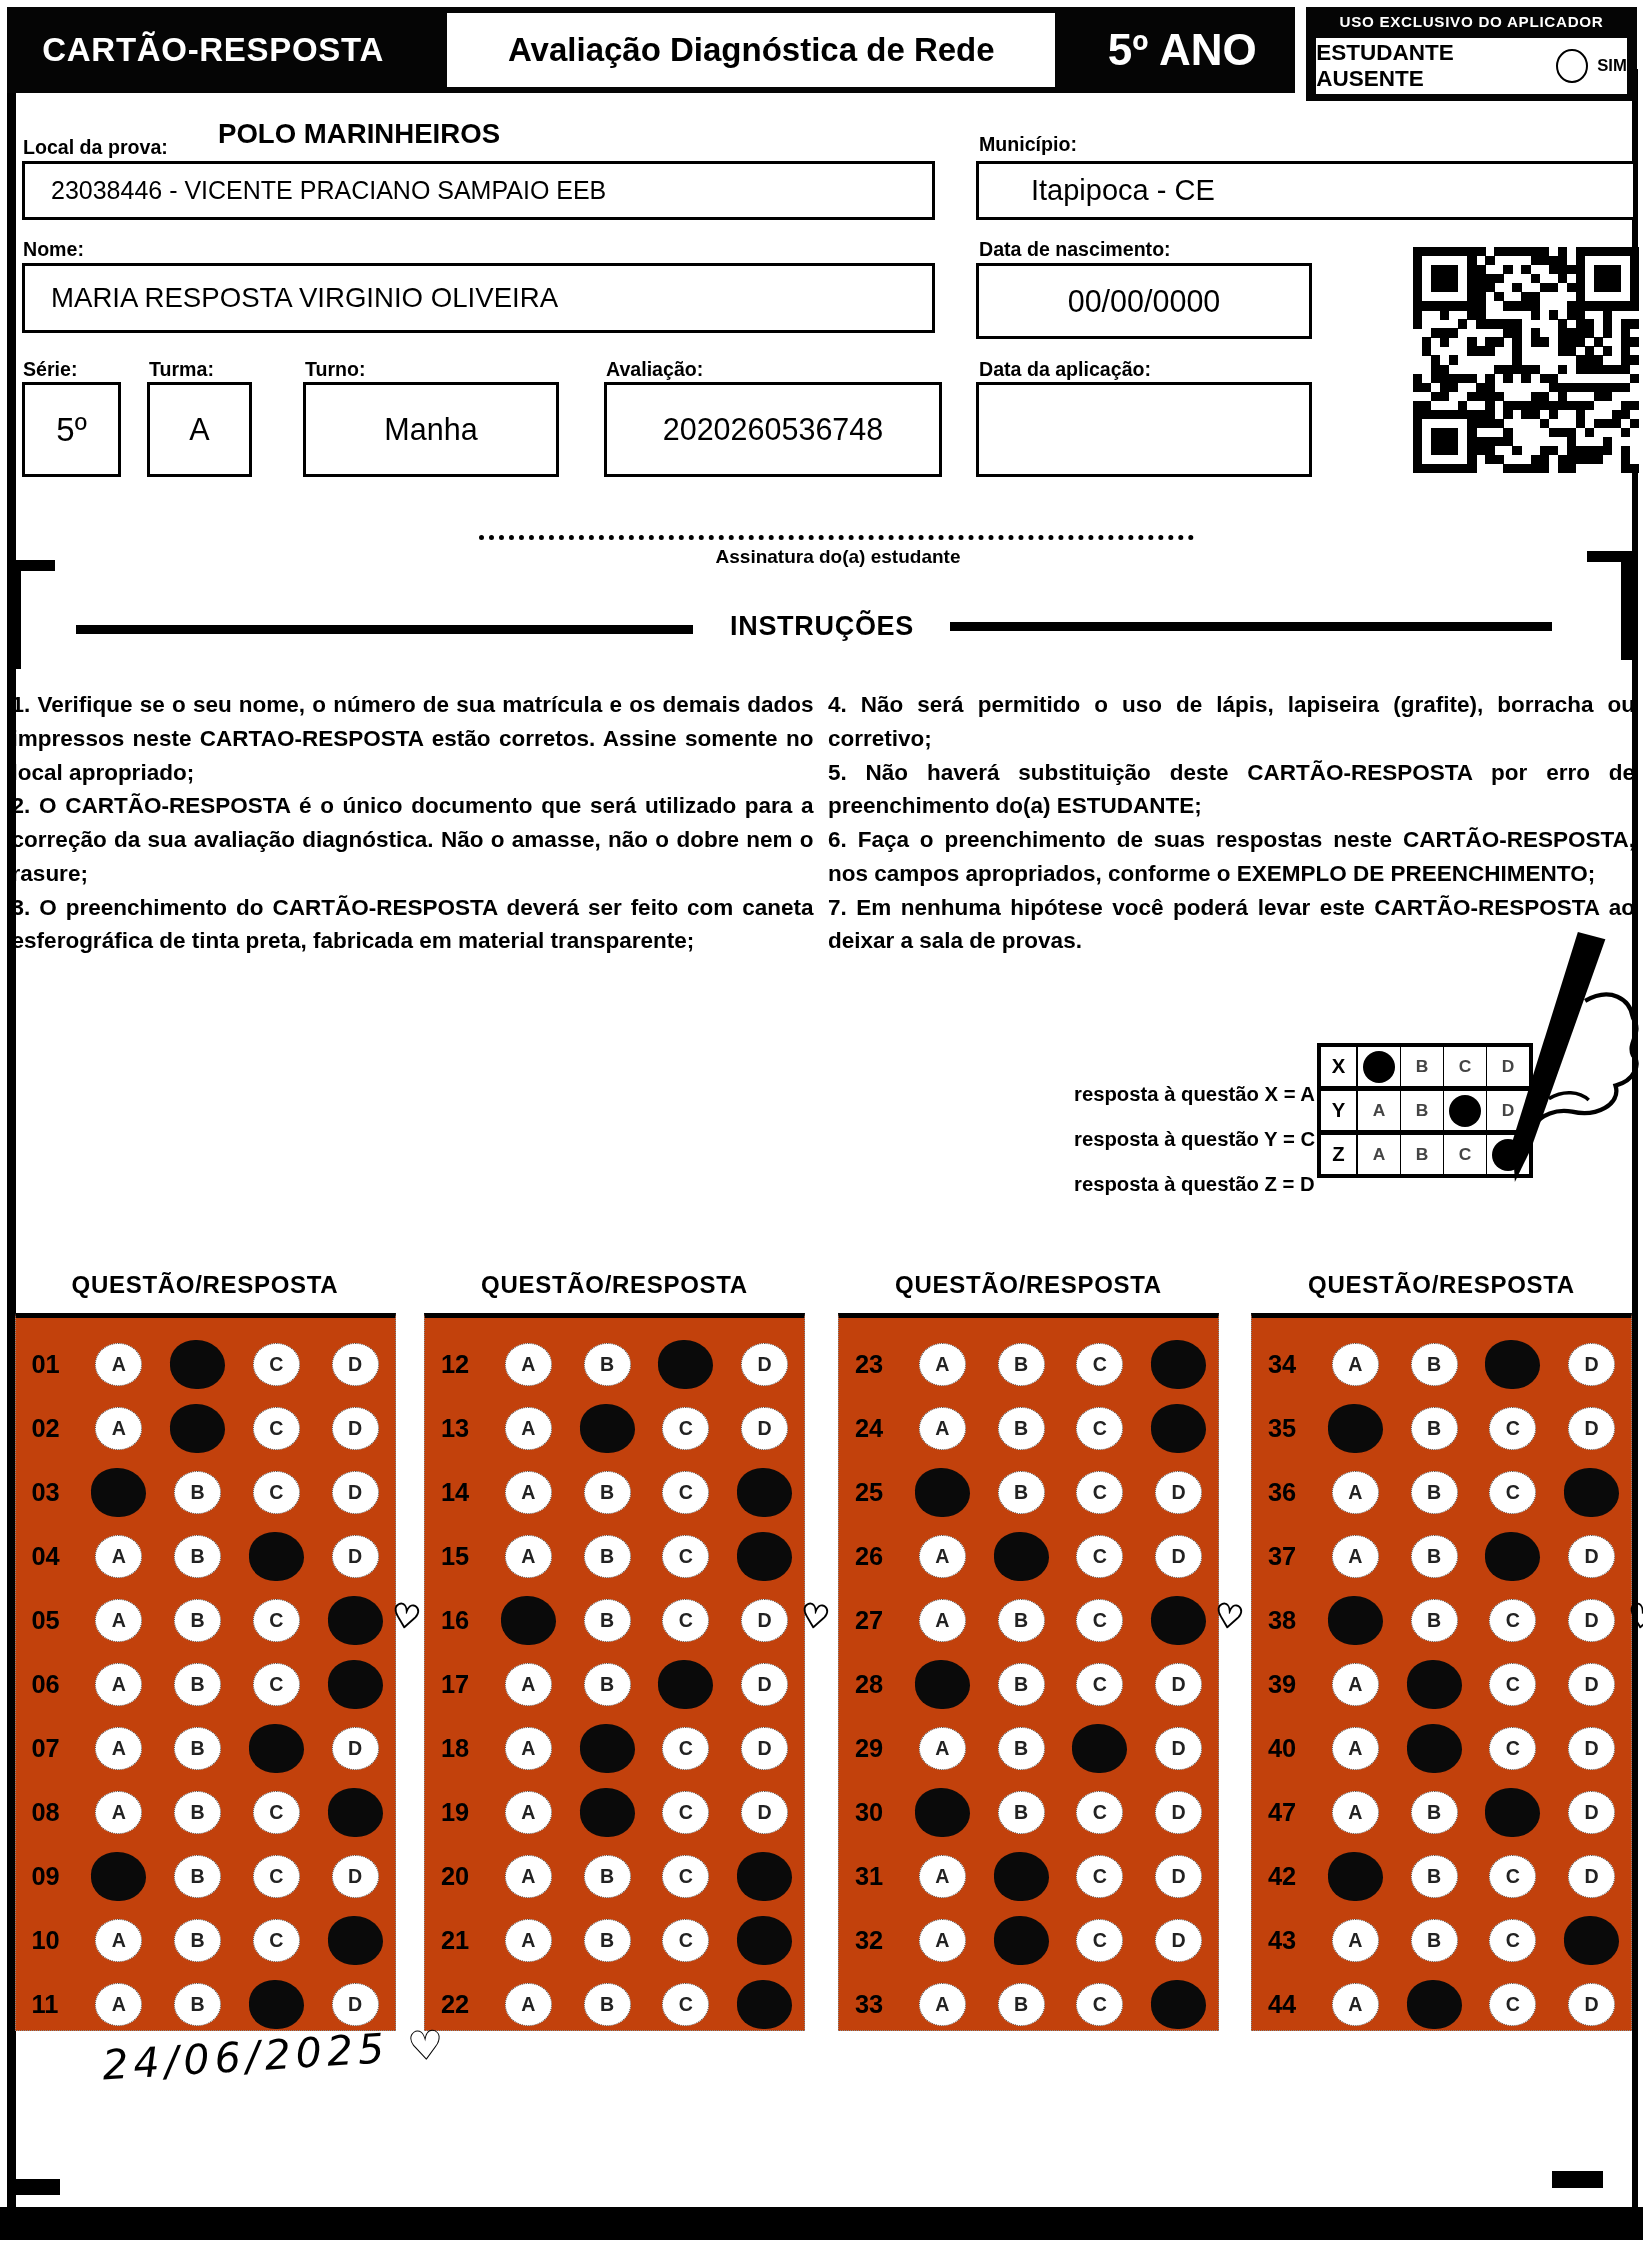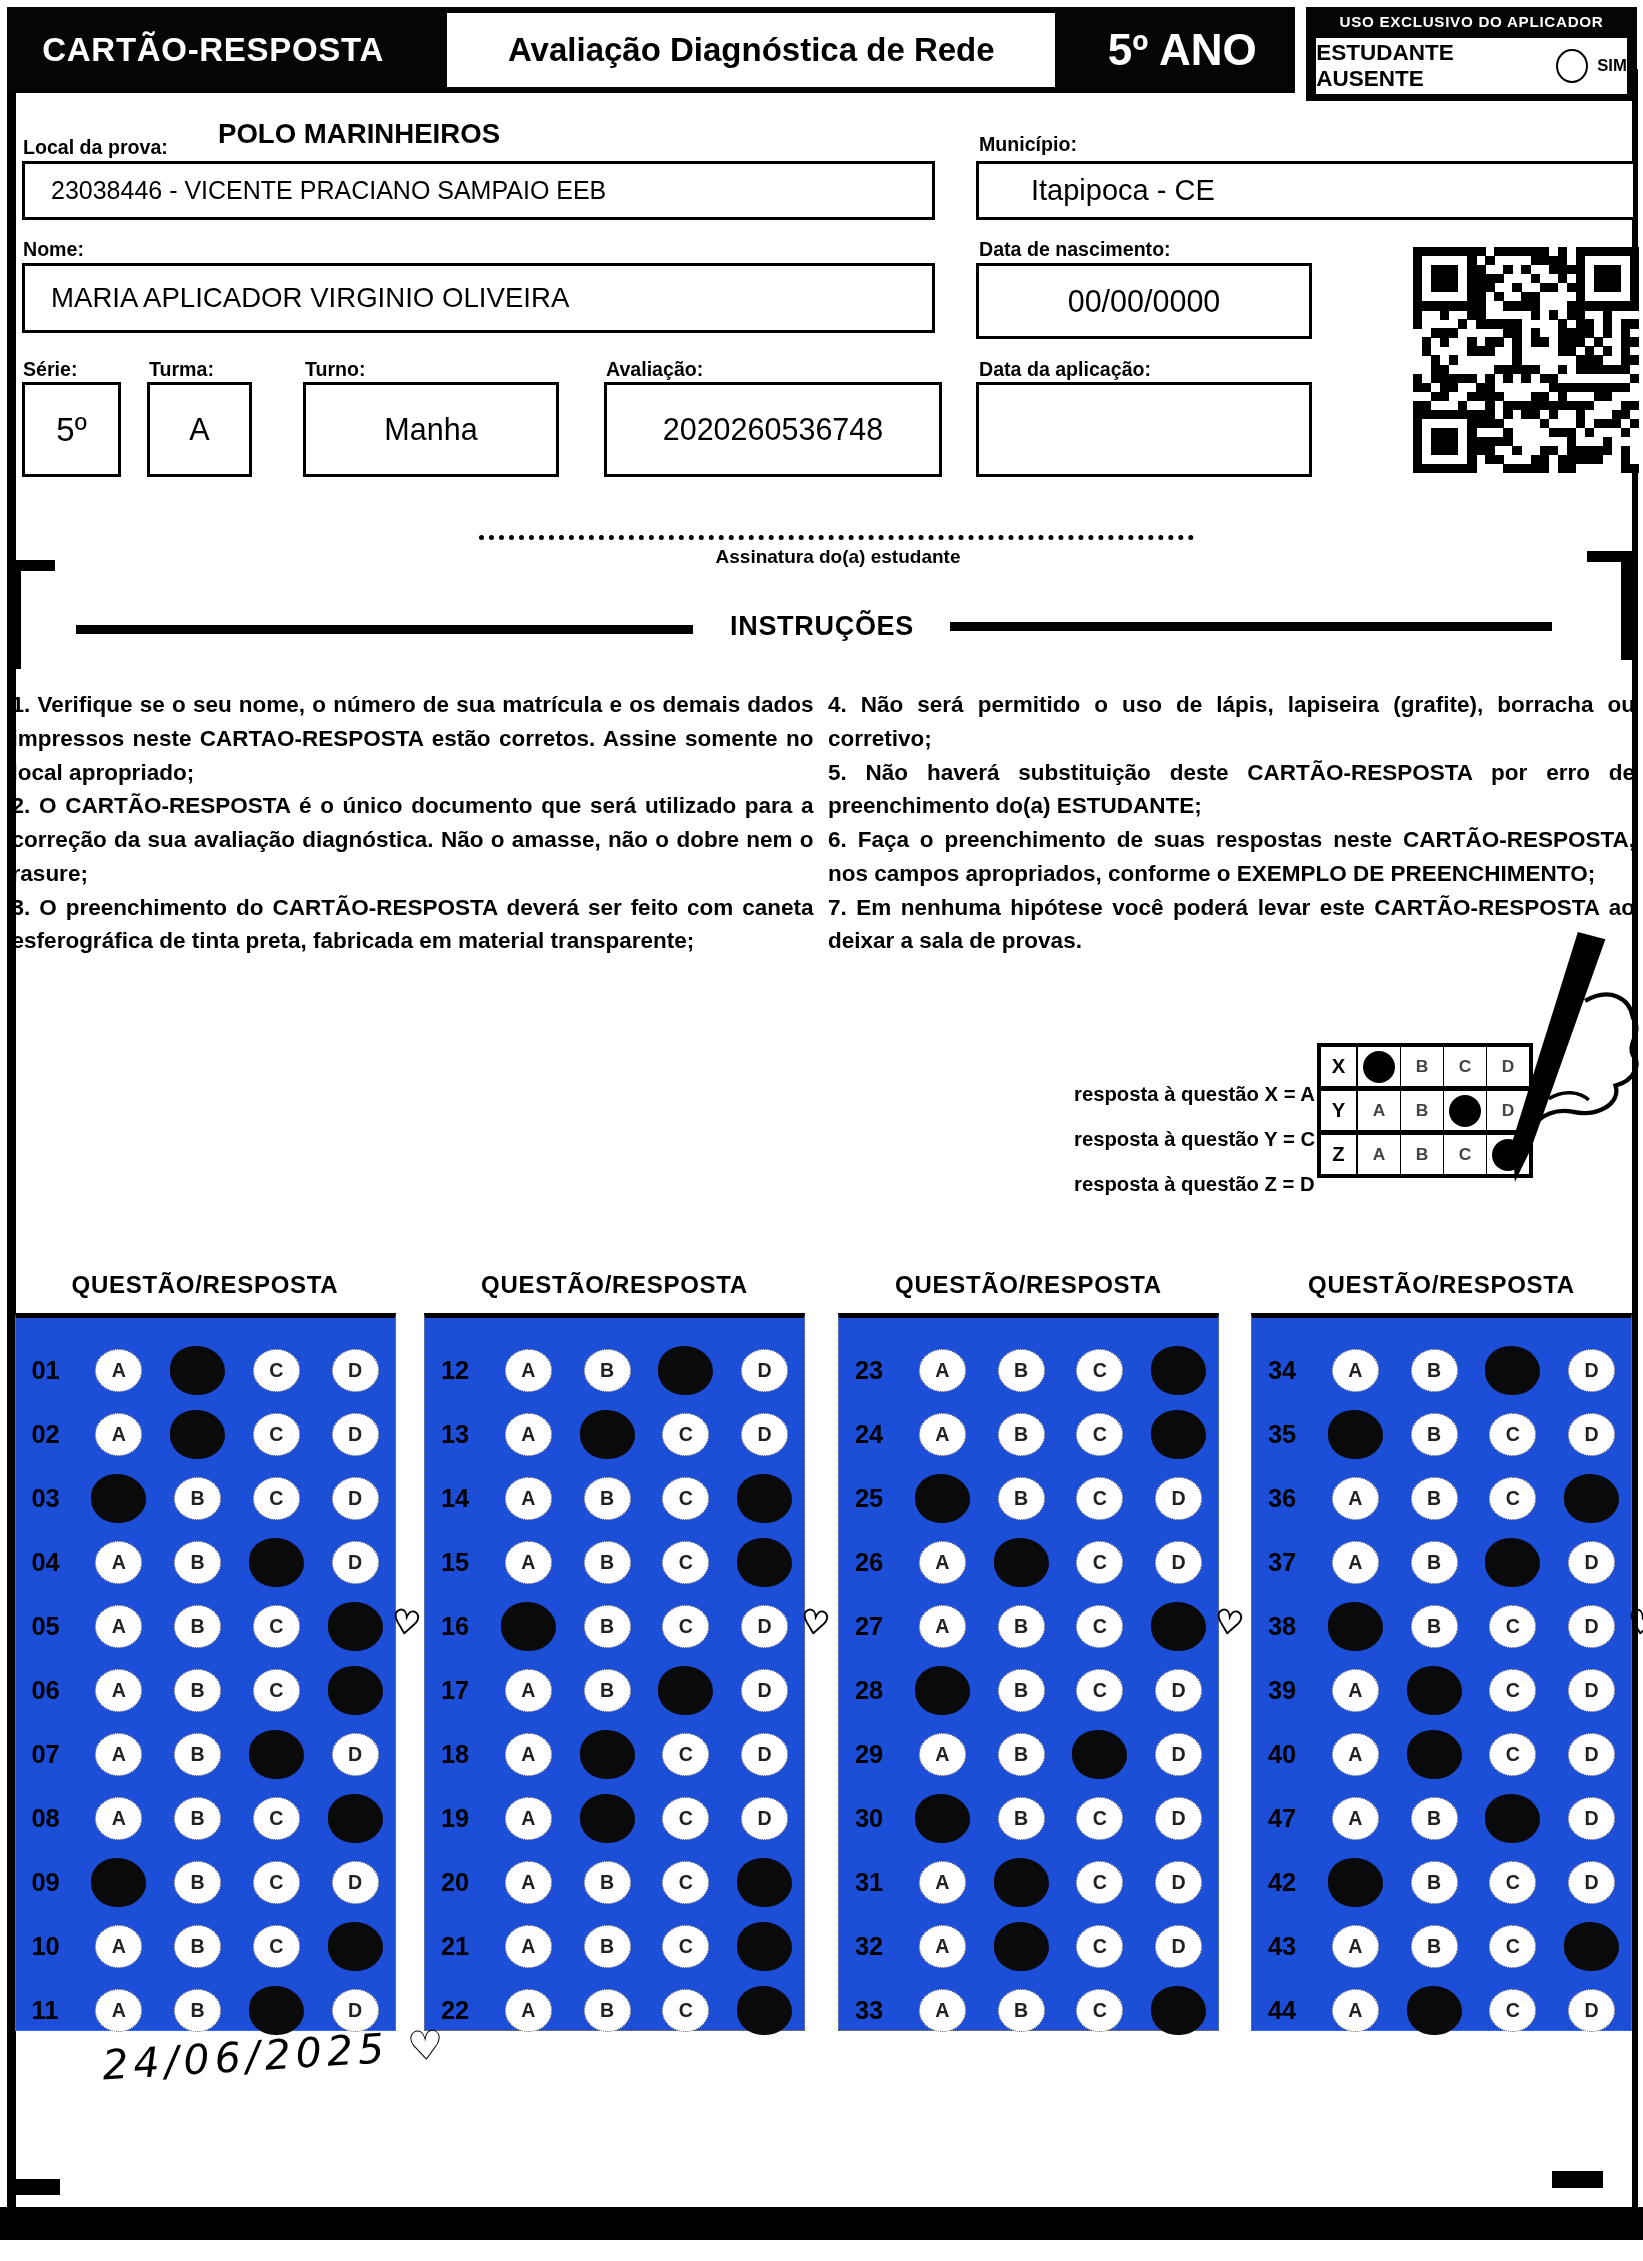--- a/index.html
+++ b/index.html
@@ -38,22 +38,22 @@
   #ex-table{left:1317px;top:1043px;border:4.4px solid #000;background:#fff}
   .ex-row{display:flex;border-bottom:5.1px solid #000}
   .ex-row:last-child{border-bottom:none}
   .ex-cell{width:42px;height:39px;border-right:1.5px solid #000;display:flex;align-items:center;justify-content:center}
   .ex-cell:last-child{border-right:none}
   .ex-label-cell{width:35px;border-right:2.2px solid #000;font-size:20.3px;font-weight:bold}
   .ex-letter{font-size:17.4px;font-weight:bold;color:#444}
   .ex-fill{width:32px;height:32px;border-radius:50%;background:#000}
   
   .qhdr{position:absolute;top:1271px;width:381px;text-align:center;font-size:24px;font-weight:bold;letter-spacing:0.7px}
-  .qbox{position:absolute;top:1313px;width:381px;height:718px;background:#1d4ed8;
-        border:1.5px dotted #888;border-top:5.8px solid #000;padding-top:20px;box-sizing:border-box}
+  .qbox{position:absolute;top:1313px;width:381px;height:718px;background:#c2410c;
+        border:1.5px dotted #888;border-top:5.8px solid #000;padding-top:14px;box-sizing:border-box}
   .q-row{display:grid;grid-template-columns:64px 1fr 1fr 1fr 1fr;align-items:center;height:64px;position:relative}
   .q-num{font-size:25.4px;font-weight:bold;padding-left:16px}
   .bubble{width:45px;height:41px;border:1.5px dotted #555;border-radius:50%;display:flex;align-items:center;
           justify-content:center;font-size:19.6px;font-weight:bold;color:#222;justify-self:center;background:#fff}
   .bubble.filled{width:55px;height:49px;background:#0a0a0a;border:none;border-radius:47% 53% 50% 49%}
   .heart{position:absolute;right:-26px;top:8.7px;font-size:33px;font-weight:bold;transform:rotate(9deg)}
   
   #hand-date{left:102px;top:2031px;font-size:41px;font-style:italic;letter-spacing:5.1px;
              transform:rotate(-3.5deg);font-family:"DejaVu Sans",sans-serif}
   
@@ -86,21 +86,21 @@
   </div>
 
   <div class="abs lbl" style="left:23px;top:136px">Local da prova:</div>
   <div class="abs b" style="left:218px;top:118px;font-size:27.6px">POLO MARINHEIROS</div>
   <div class="abs lbl" style="left:979px;top:133px">Município:</div>
 
   <div class="abs fbox" style="left:22px;top:161px;width:913px;height:59px;font-size:25px;padding-left:26px;box-sizing:border-box">23038446 - VICENTE PRACIANO SAMPAIO EEB</div>
   <div class="abs fbox" style="left:976px;top:161px;width:660px;height:59px;font-size:29px;padding-left:52px;box-sizing:border-box">Itapipoca - CE</div>
 
   <div class="abs lbl" style="left:23px;top:238px">Nome:</div>
-  <div class="abs fbox" style="left:22px;top:263px;width:913px;height:70px;font-size:27.6px;padding-left:26px;box-sizing:border-box">MARIA APLICADOR VIRGINIO OLIVEIRA</div>
+  <div class="abs fbox" style="left:22px;top:263px;width:913px;height:70px;font-size:27.6px;padding-left:26px;box-sizing:border-box">MARIA RESPOSTA VIRGINIO OLIVEIRA</div>
   <div class="abs lbl" style="left:979px;top:238px">Data de nascimento:</div>
   <div class="abs fbox" style="left:976px;top:263px;width:330px;height:70px;font-size:30.5px;justify-content:center">00/00/0000</div>
 
   <div id="qr" class="abs">
       <i style="left:0.00%;top:0.00%"></i>
       <i style="left:4.00%;top:0.00%"></i>
       <i style="left:8.00%;top:0.00%"></i>
       <i style="left:12.00%;top:0.00%"></i>
       <i style="left:16.00%;top:0.00%"></i>
       <i style="left:20.00%;top:0.00%"></i>

